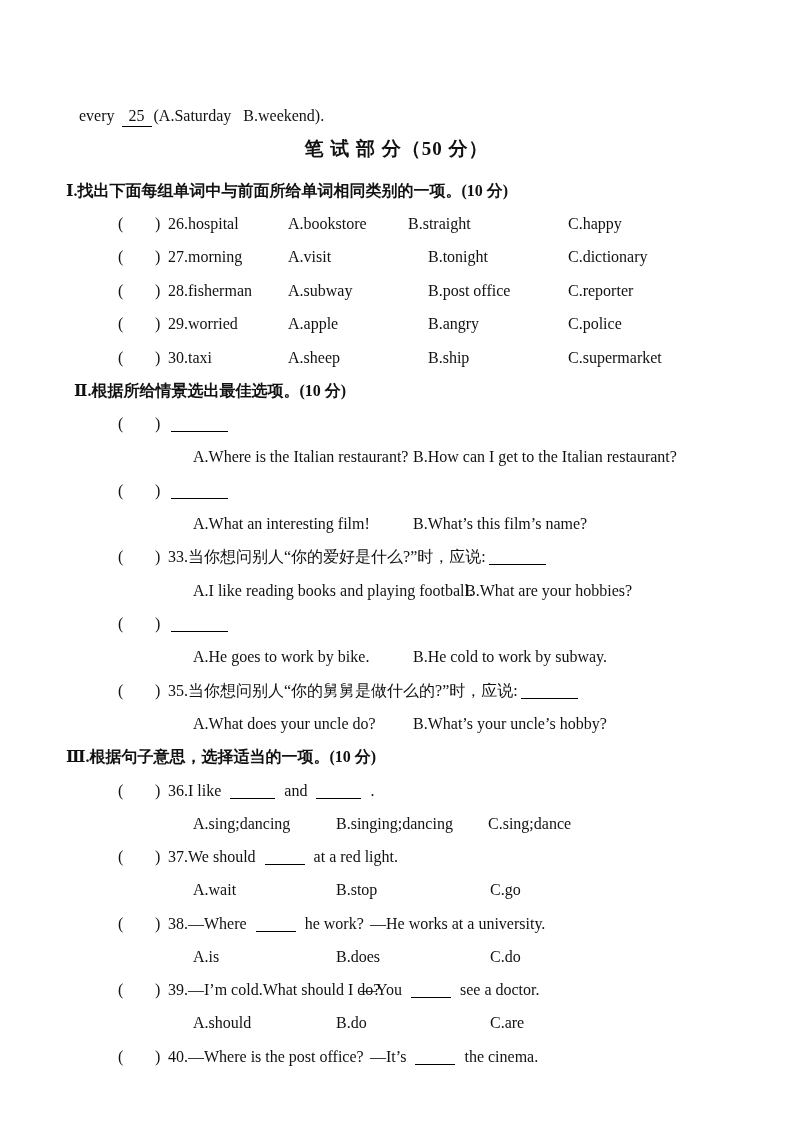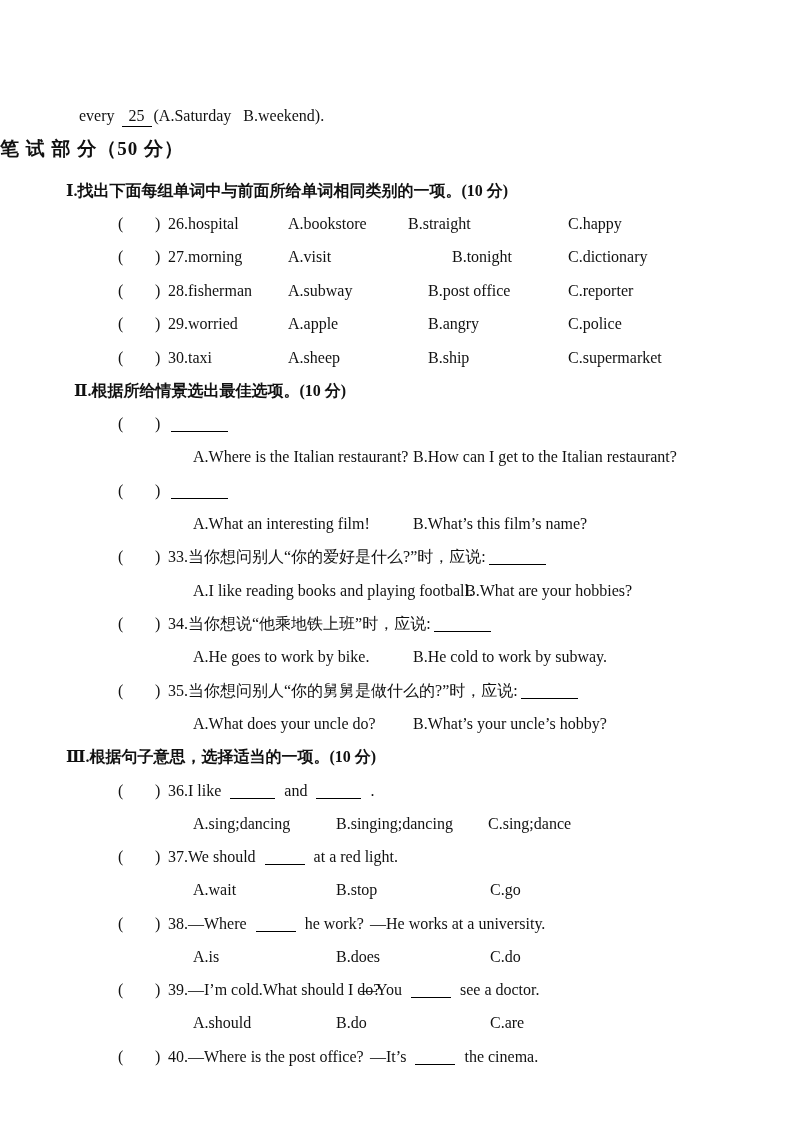--- a/index.html
+++ b/index.html
@@ -4,21 +4,21 @@
 <style>
   html,body{margin:0;padding:0;}
   body{
     width:793px;height:1122px;position:relative;background:#ffffff;color:#111;
     font-family:"Liberation Serif","DejaVu Serif",serif;
   }
   .line{position:absolute;white-space:nowrap;font-size:16px;line-height:20px;}
   .row{left:0;top:0;width:793px;}
   .ps{position:absolute;top:0;}
   .bold{font-weight:700;}
-  .title{left:0;width:793px;text-align:left;font-size:19px;font-weight:700;letter-spacing:1px;}
+  .title{left:0;width:793px;text-align:center;font-size:19px;font-weight:700;letter-spacing:1px;}
   .blank{display:inline-block;border-bottom:1px solid #000;height:15px;vertical-align:-3px;}
   .b57{width:57px;margin-left:3px;}
   .b45{width:45px;margin:0 9px;}
   .b40{width:40px;margin:0 9px;}
   .blank-num{display:inline-block;border-bottom:1px solid #000;width:30px;text-align:center;margin:0 2px 0 7px;}
   .gap12{display:inline-block;width:12px;}
 </style>
 </head>
 <body>
 
@@ -36,21 +36,21 @@
   <span class="ps" style="left:168px">26.hospital</span>
   <span class="ps" style="left:288px">A.bookstore</span>
   <span class="ps" style="left:408px">B.straight</span>
   <span class="ps" style="left:568px">C.happy</span>
 </div>
 <div class="line row" style="top:247px;">
   <span class="ps" style="left:118px">(</span>
   <span class="ps" style="left:155px">)</span>
   <span class="ps" style="left:168px">27.morning</span>
   <span class="ps" style="left:288px">A.visit</span>
-  <span class="ps" style="left:452px">B.tonight</span>
+  <span class="ps" style="left:428px">B.tonight</span>
   <span class="ps" style="left:568px">C.dictionary</span>
 </div>
 <div class="line row" style="top:281px;">
   <span class="ps" style="left:118px">(</span>
   <span class="ps" style="left:155px">)</span>
   <span class="ps" style="left:168px">28.fisherman</span>
   <span class="ps" style="left:288px">A.subway</span>
   <span class="ps" style="left:428px">B.post office</span>
   <span class="ps" style="left:568px">C.reporter</span>
 </div>
@@ -99,21 +99,21 @@
   <span class="ps" style="left:168px"><span>33.当你想问别人“你的爱好是什么?”时，应说:</span><span class="blank b57"></span></span>
 </div>
 <div class="line row" style="top:581px;">
   <span class="ps" style="left:193px">A.I like reading books and playing football.</span>
   <span class="ps" style="left:465px">B.What are your hobbies?</span>
 </div>
 
 <div class="line row" style="top:614px;">
   <span class="ps" style="left:118px">(</span>
   <span class="ps" style="left:155px">)</span>
-  <span class="ps" style="left:168px"><span>34.当你想说“他乘地铁上班”时，应说:</span><span class="blank b57"></span></span>
+  <span class="ps" style="left:168px"><span class="blank b57"></span></span>
 </div>
 <div class="line row" style="top:647px;">
   <span class="ps" style="left:193px">A.He goes to work by bike.</span>
   <span class="ps" style="left:413px">B.He cold to work by subway.</span>
 </div>
 
 <div class="line row" style="top:681px;">
   <span class="ps" style="left:118px">(</span>
   <span class="ps" style="left:155px">)</span>
   <span class="ps" style="left:168px"><span>35.当你想问别人“你的舅舅是做什么的?”时，应说:</span><span class="blank b57"></span></span>

